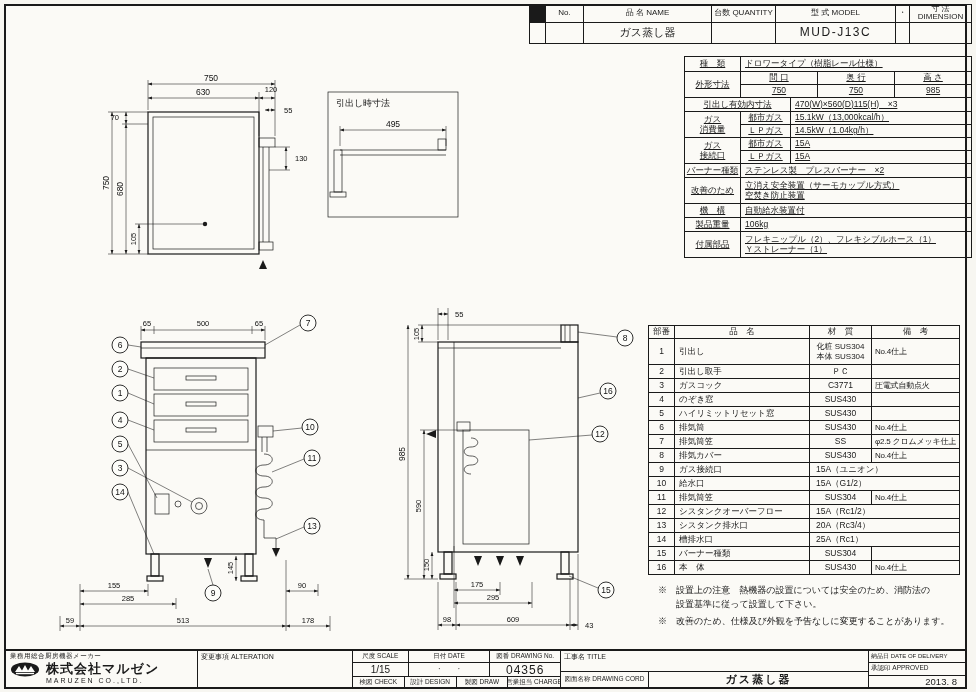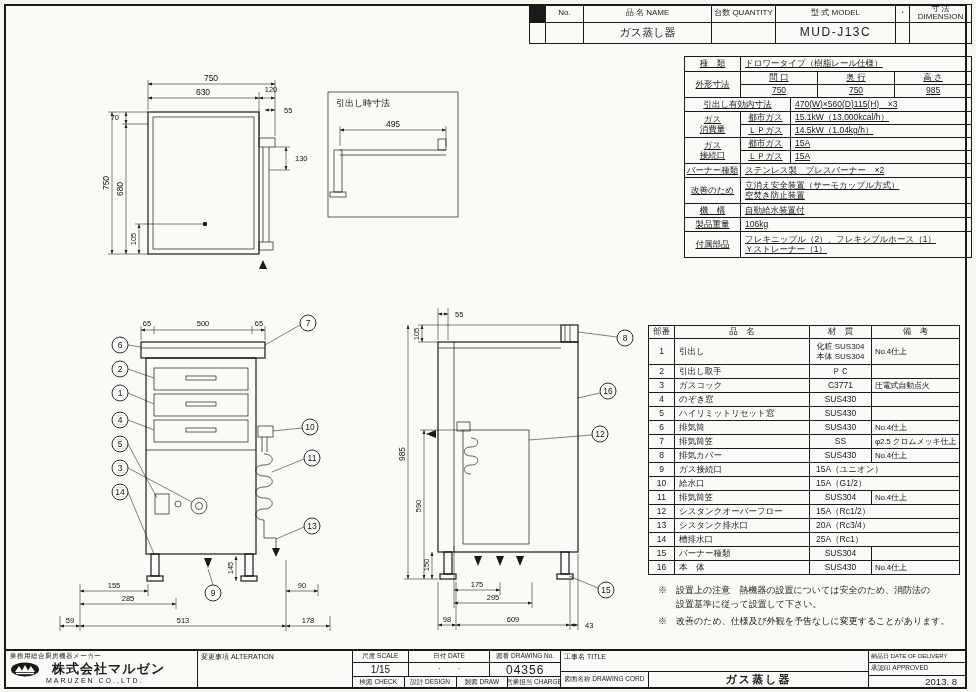--- a/index.html
+++ b/index.html
@@ -41,21 +41,21 @@
   .notes{position:absolute;left:658px;top:584px;width:312px;font-size:9px;line-height:1.55;}
   .notes div{white-space:pre-line;margin-bottom:3px;}
   
   .titleblock{
     position:absolute;left:4px;top:649px;width:963px;height:40px;box-sizing:border-box;
     border:2px solid #1a1a1a;background:#fbfaf6;display:flex;
   }
   .tb-sec{box-sizing:border-box;height:100%;border-right:1px solid #1a1a1a;position:relative;}
   .tb-a{width:192px;padding:1px 4px;}
   .tb-a .tagline{font-size:6.5px;letter-spacing:0.5px;}
-  .tb-a .corow{display:flex;align-items:center;gap:12px;height:16px;}
+  .tb-a .corow{display:flex;align-items:center;gap:6px;height:16px;}
   .tb-a .co{font-size:13px;font-weight:bold;letter-spacing:1px;}
   .tb-a .en{font-size:7px;letter-spacing:2px;margin-left:36px;}
   .tb-b{width:155px;padding:1px 3px;font-size:7px;}
   .tb-c{width:208px;display:flex;flex-direction:column;}
   .tb-c .r1{height:11px;display:flex;border-bottom:1px solid #1a1a1a;}
   .tb-c .r2{height:13px;display:flex;border-bottom:1px solid #1a1a1a;}
   .tb-c .r3{flex:1;display:flex;}
   .tb-c .c{box-sizing:border-box;border-right:1px solid #1a1a1a;font-size:6.5px;display:flex;align-items:center;justify-content:center;overflow:hidden;white-space:nowrap;}
   .tb-c .c:last-child{border-right:none;}
   .tb-c .w1{width:56px;} .tb-c .w2{width:82px;} .tb-c .w3{width:70px;}

